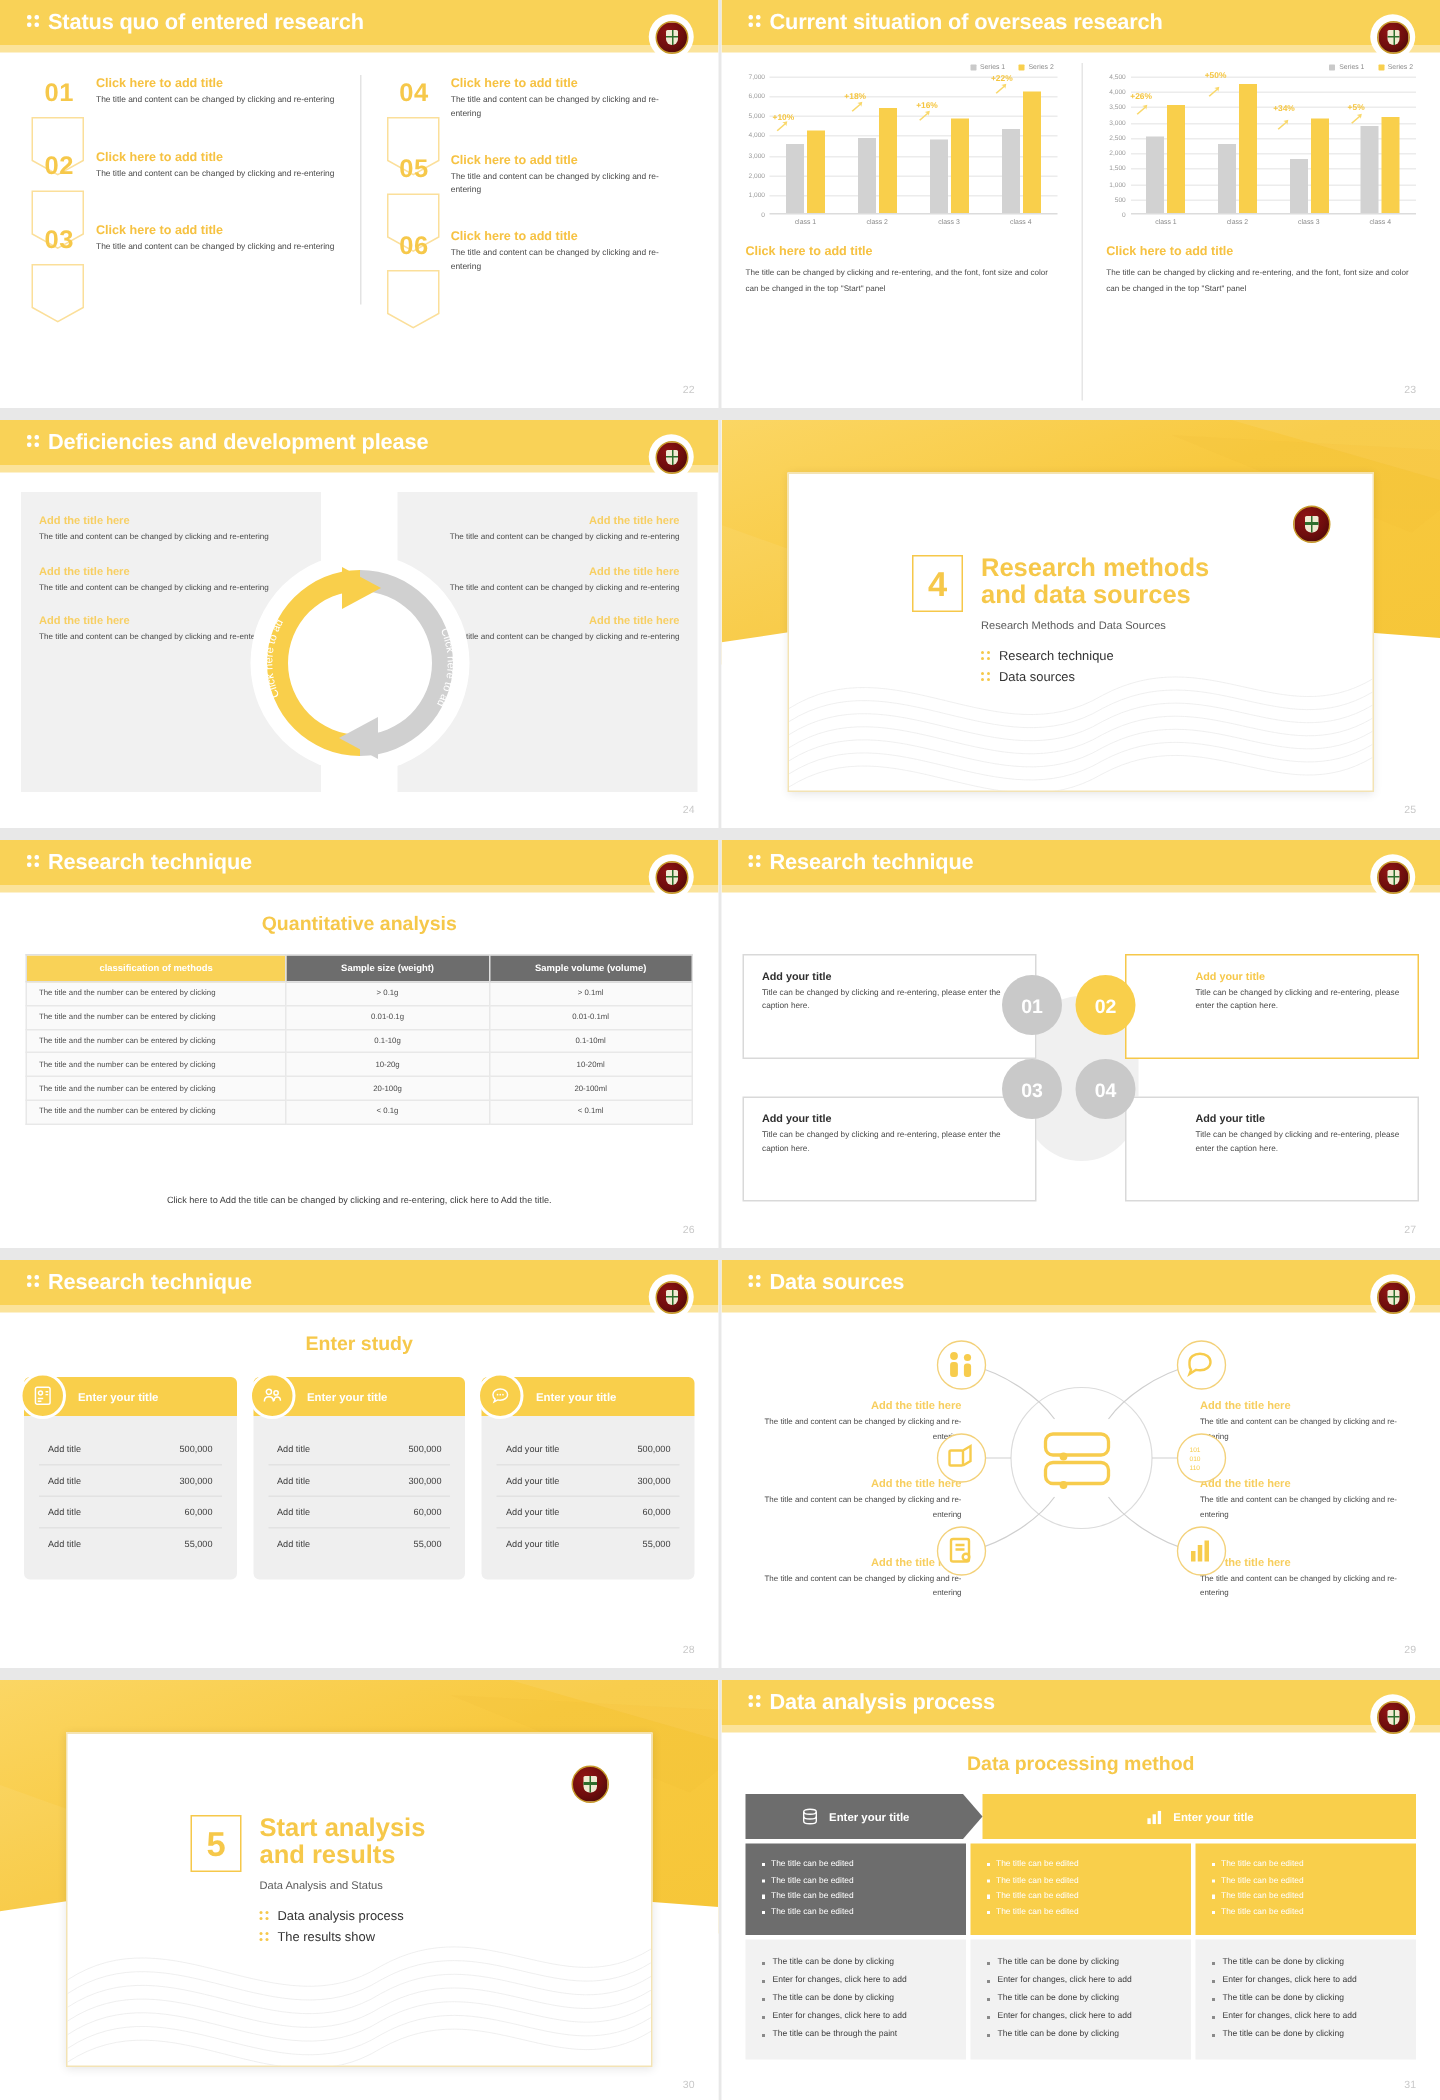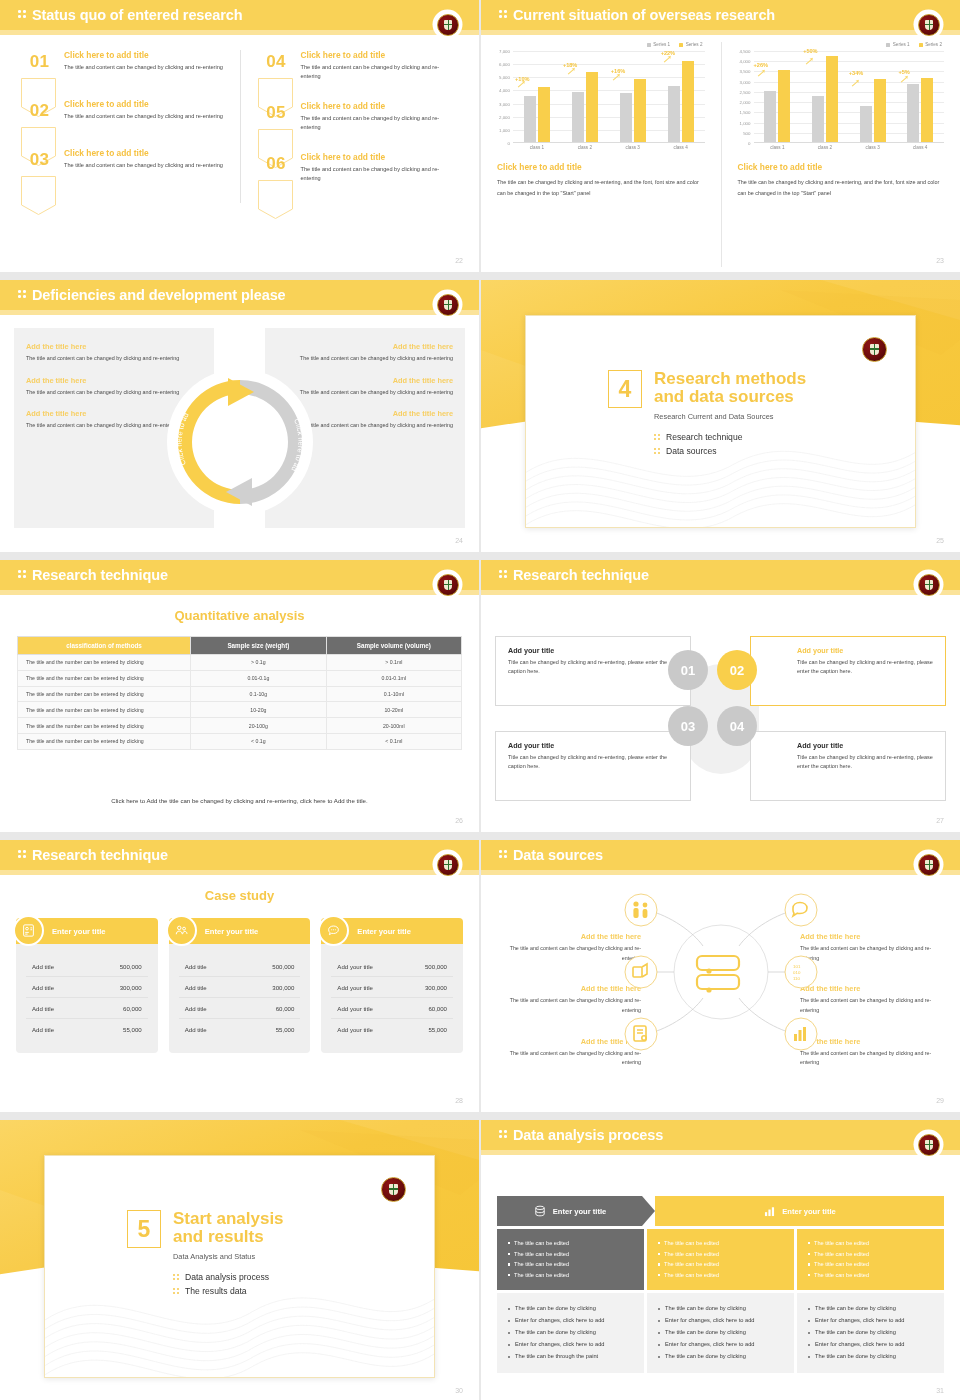--- a/index.html
+++ b/index.html
@@ -630,21 +630,21 @@
             <div class="crest-in" style="width:25px;height:25px">
                 <div class="crest-shield" style="width:9px;height:11px"></div>
               </div>
           </div>
         </div>
         <div class="sec-inner">
           <div class="sec-numbox">4</div>
           <div>
             <div class="sec-h">Research methods</div>
             <div class="sec-h">and data sources</div>
-            <div class="sec-sub">Research Current and Data Sources</div>
+            <div class="sec-sub">Research Methods and Data Sources</div>
             <div class="sec-list">
               <div class="sec-li">
                 <span class="dot4">
                     <i></i>
                     <i></i>
                     <i></i>
                     <i></i>
                   </span>
                 <span>Research technique</span>
               </div>
@@ -776,21 +776,21 @@
         <i></i>
         <i></i>
       </div>
     <div class="hdr-title">Research technique</div>
     <div class="crest">
         <div class="crest-in">
           <div class="crest-shield"></div>
         </div>
       </div>
 
-    <div class="ctr-title">Case study</div>
+    <div class="ctr-title">Enter study</div>
     <div class="cards">
       <div class="card">
         <div class="card-hd">
           <div class="card-ic">
             <svg width="15" height="15" viewBox="0 0 20 20" fill="none" stroke="#fff" stroke-width="1.3">
               <rect x="3.5" y="2.5" width="13" height="15" rx="1.6"></rect>
                 <circle cx="8" cy="7.5" r="1.8"></circle>
               <path d="M5.6 12.5h4.8M5.6 14.8h3.2M12.5 6.5h2.4M12.5 9h2.4"></path>
             </svg>
           </div>
@@ -1029,21 +1029,21 @@
                   </span>
                 <span>Data analysis process</span>
               </div>
               <div class="sec-li">
                 <span class="dot4">
                     <i></i>
                     <i></i>
                     <i></i>
                     <i></i>
                   </span>
-                <span>The results data</span>
+                <span>The results show</span>
               </div>
             </div>
           </div>
         </div>
       </div>
     </div>
     <div class="pgnum">30</div>
   </div>
 
   <div class="slide">
@@ -1055,20 +1055,21 @@
         <i></i>
         <i></i>
       </div>
     <div class="hdr-title">Data analysis process</div>
     <div class="crest">
         <div class="crest-in">
           <div class="crest-shield"></div>
         </div>
       </div>
 
+    <div class="ctr-title">Data processing method</div>
     <div class="dp">
       <div class="dp-hd">
         <div class="dp-hd-g">
           <svg width="14" height="14" viewBox="0 0 20 20" fill="none" stroke="#fff" stroke-width="1.3">
             <ellipse cx="10" cy="5.5" rx="6" ry="2.4"></ellipse>
               <path d="M4 5.5v9c0 1.3 2.7 2.4 6 2.4s6-1.1 6-2.4v-9"></path>
               <path d="M4 10c0 1.3 2.7 2.4 6 2.4s6-1.1 6-2.4"></path>
           </svg>
           <span>Enter your title</span>
         </div>

